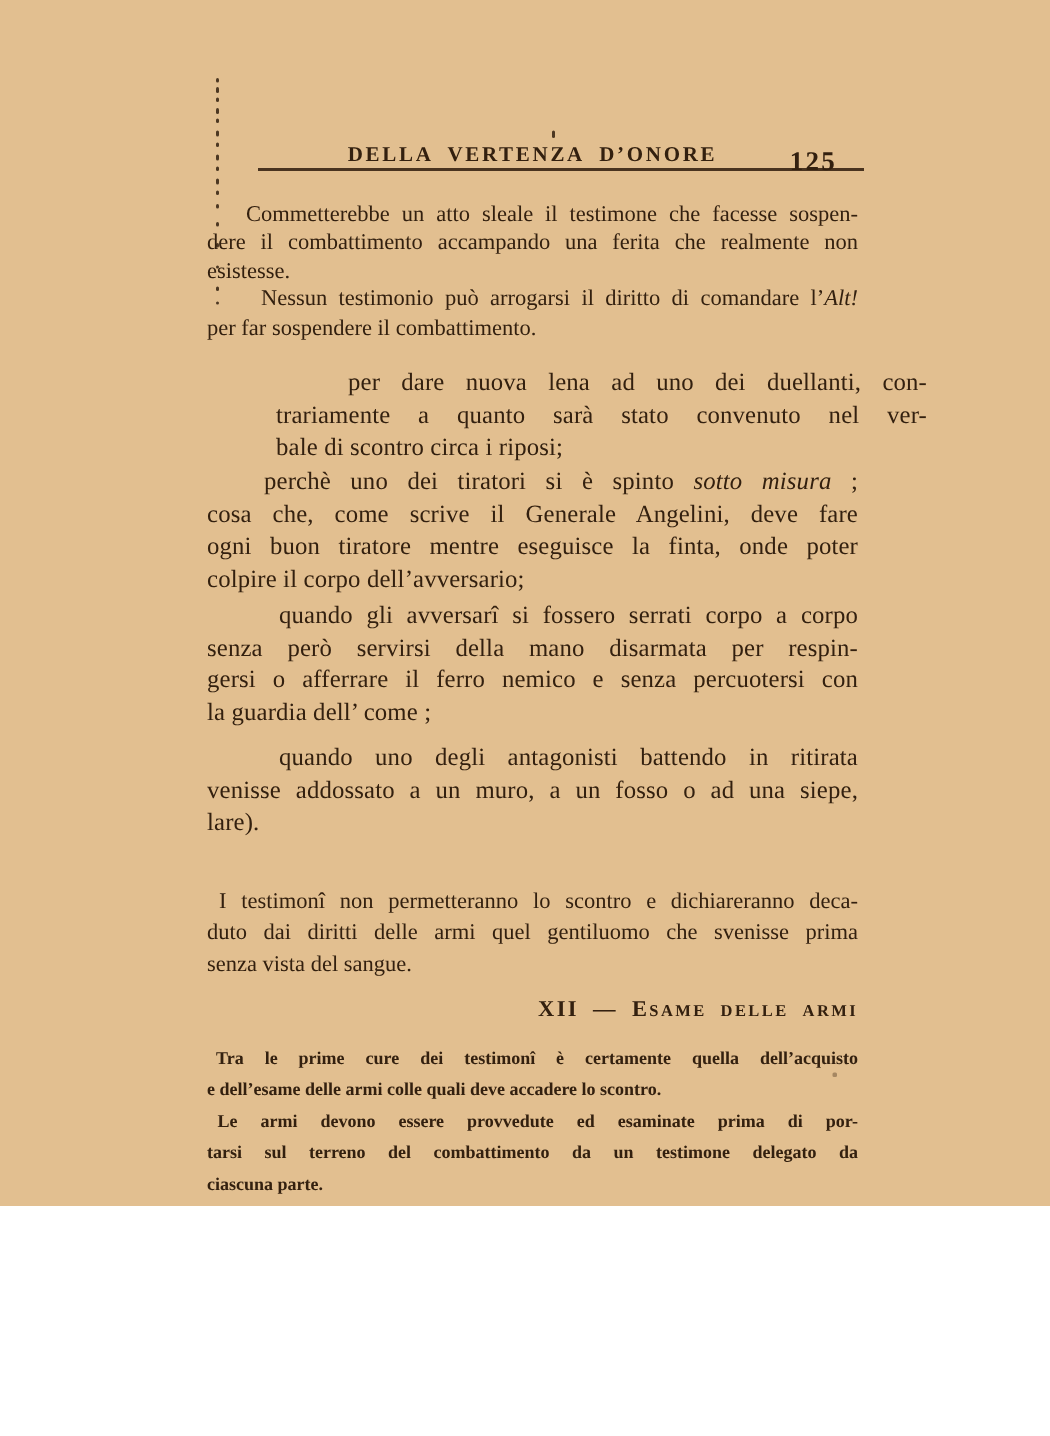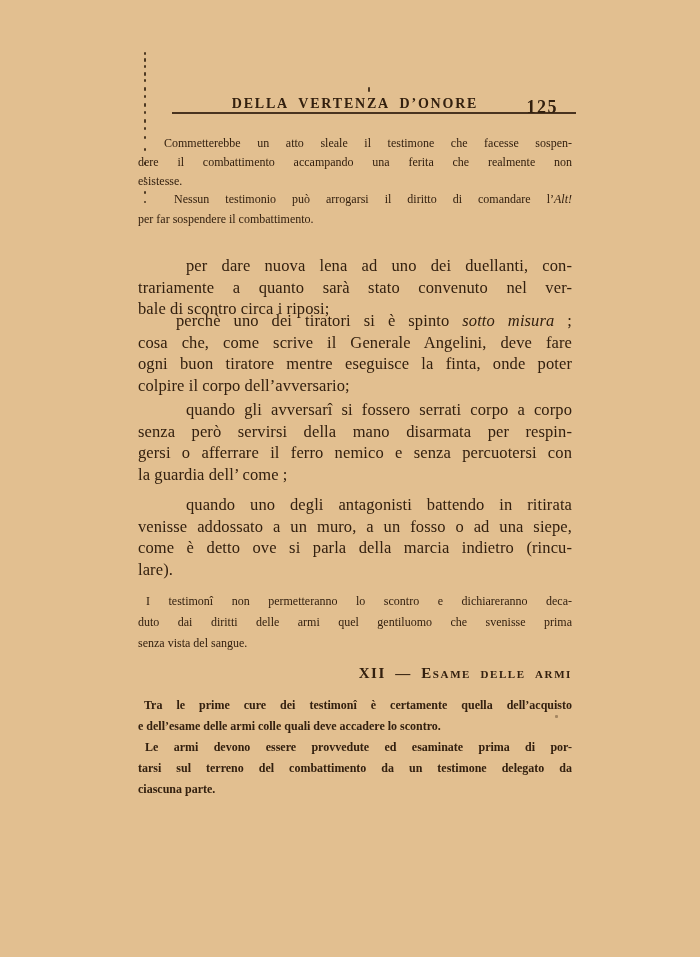--- a/index.html
+++ b/index.html
@@ -2,21 +2,21 @@
 <html style="--bg: #e2bf90; --ink: #33200f;"><head>
 <meta charset="utf-8">
 <style>
   :root{
     --bg:#e2bf90;
     --ink:#33200f;
   }
   html,body{margin:0;padding:0;}
   .page{
     position:relative;
-    width:700px;height:957px;
+    width:700px;height:804px;
     background:var(--bg);
     color:var(--ink);
     font-family:"Liberation Serif","DejaVu Serif",serif;
     overflow:hidden;
   }
   .header{position:absolute;left:138px;top:96px;width:434px;}
   .header-title{
     text-align:center;
     font-size:14px;font-weight:bold;
     letter-spacing:1.8px;word-spacing:5px;
@@ -26,21 +26,21 @@
     font-size:18px;font-weight:bold;letter-spacing:1.5px;
   }
   .header-rule{
     position:absolute;left:172px;top:112px;
     width:404px;height:2px;
     background:var(--ink);opacity:.88;
   }
   .para{position:absolute;left:138px;width:434px;}
   .para .line{text-align:justify;text-align-last:justify;}
   .para .line.last{text-align-last:left;}
-  .para.small{font-size:12px;}
+  .para.small{font-size:15px;}
   .para.medium{font-size:12px;font-weight:bold;}
   .para.large{font-size:16.5px;letter-spacing:.1px;}
   .section-heading{
     position:absolute;left:138px;top:665px;width:434px;
     text-align:right;
     font-variant:small-caps;
     font-size:15px;font-weight:bold;
     letter-spacing:1.6px;word-spacing:4px;
   }
   .mark{position:absolute;background:var(--ink);border-radius:1px;opacity:.85;}
@@ -61,41 +61,40 @@
   <div>
       <div class="para small" style="top: 134px; line-height: 19px;">
         <div class="line" style="text-indent: 26px;">Commetterebbe un atto sleale il testimone che facesse sospen-</div>
         <div class="line">dere il combattimento accampando una ferita che realmente non</div>
         <div class="line last">esistesse.</div>
       </div>
       <div class="para small" style="top: 189px; line-height: 20px;">
         <div class="line" style="text-indent: 36px;">Nessun testimonio può arrogarsi il diritto di comandare l’<i>Alt!</i></div>
         <div class="line last">per far sospendere il combattimento.</div>
       </div>
-      <div class="para large" style="top: 255px; line-height: 21.7px;">
+      <div class="para large" style="top: 244px; line-height: 21.7px; margin-left: 46px;">
         <div class="line" style="text-indent: 48px;">per dare nuova lena ad uno dei duellanti, con-</div>
         <div class="line">trariamente a quanto sarà stato convenuto nel ver-</div>
         <div class="line last">bale di scontro circa i riposi;</div>
       </div>
       <div class="para large" style="top: 310px; line-height: 21.7px;">
         <div class="line" style="text-indent: 38px;">perchè uno dei tiratori si è spinto <i>sotto misura</i> ;</div>
         <div class="line">cosa che, come scrive il Generale Angelini, deve fare</div>
         <div class="line">ogni buon tiratore mentre eseguisce la finta, onde poter</div>
         <div class="line last">colpire il corpo dell’avversario;</div>
       </div>
       <div class="para large" style="top: 399px; line-height: 21.7px;">
         <div class="line" style="text-indent: 48px;">quando gli avversarî si fossero serrati corpo a corpo</div>
         <div class="line">senza però servirsi della mano disarmata per respin-</div>
         <div class="line">gersi o afferrare il ferro nemico e senza percuotersi con</div>
         <div class="line last">la guardia dell’ come ;</div>
       </div>
       <div class="para large" style="top: 494px; line-height: 21.7px;">
         <div class="line" style="text-indent: 48px;">quando uno degli antagonisti battendo in ritirata</div>
         <div class="line">venisse addossato a un muro, a un fosso o ad una siepe,</div>
-        <div class="line">come è detto ove si parla della marcia indietro (rincu-</div>
         <div class="line last">lare).</div>
       </div>
       <div class="para small" style="top: 591px; line-height: 21px;">
         <div class="line" style="text-indent: 8px;">I testimonî non permetteranno lo scontro e dichiareranno deca-</div>
         <div class="line">duto dai diritti delle armi quel gentiluomo che svenisse prima</div>
         <div class="line last">senza vista del sangue.</div>
       </div>
       <div class="para medium" style="top: 695px; line-height: 21px;">
         <div class="line" style="text-indent: 6px;">Tra le prime cure dei testimonî è certamente quella dell’acquisto</div>
         <div class="line last">e dell’esame delle armi colle quali deve accadere lo scontro.</div>

